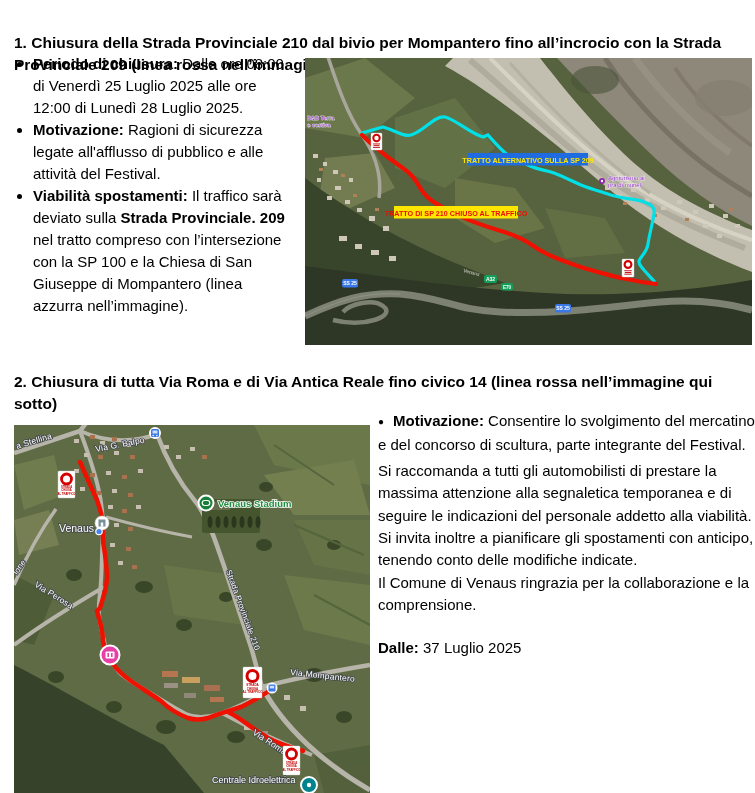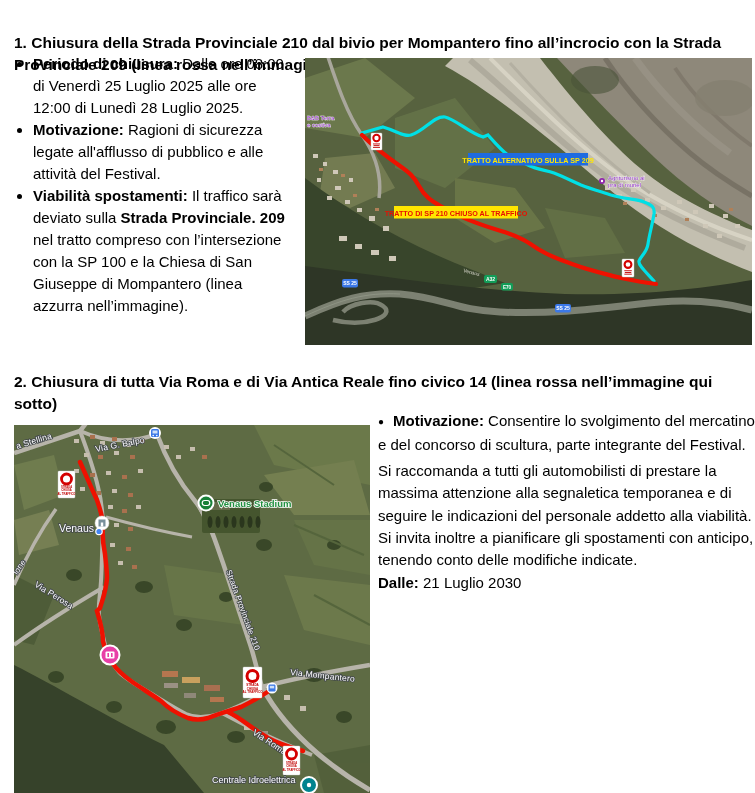--- a/index.html
+++ b/index.html
@@ -367,16 +367,17 @@
         <text class="poi-white" x="198" y="358" font-size="9">Centrale Idroelettrica</text>
         <circle cx="295" cy="360" r="8" fill="#00838f" stroke="#fff" stroke-width="2"></circle>
         <circle cx="295" cy="360" r="2.2" fill="#fff"></circle>
       </g>
     </svg>
   </div>
 
   <div class="col2">
     <p class="mb12"><span class="dot">●</span><b>Motivazione:</b><span> Consentire lo svolgimento del mercatino e del concorso di scultura, parte integrante del Festival.</span></p>
     <p class="mb26">Si raccomanda a tutti gli automobilisti di prestare la massima attenzione alla segnaletica temporanea e di seguire le indicazioni del personale addetto alla viabilità. Si invita inoltre a pianificare gli spostamenti con anticipo, tenendo conto delle modifiche indicate.</p>
-    <p><b>Dalle:</b><span> 21 Luglio 2030</span></p>
+    <p class="mb20">Il Comune di Venaus ringrazia per la collaborazione e la comprensione.</p>
+    <p><b>Dalle:</b><span> 37 Luglio 2025</span></p>
   </div>
 
 </div>
 
 </body></html>

